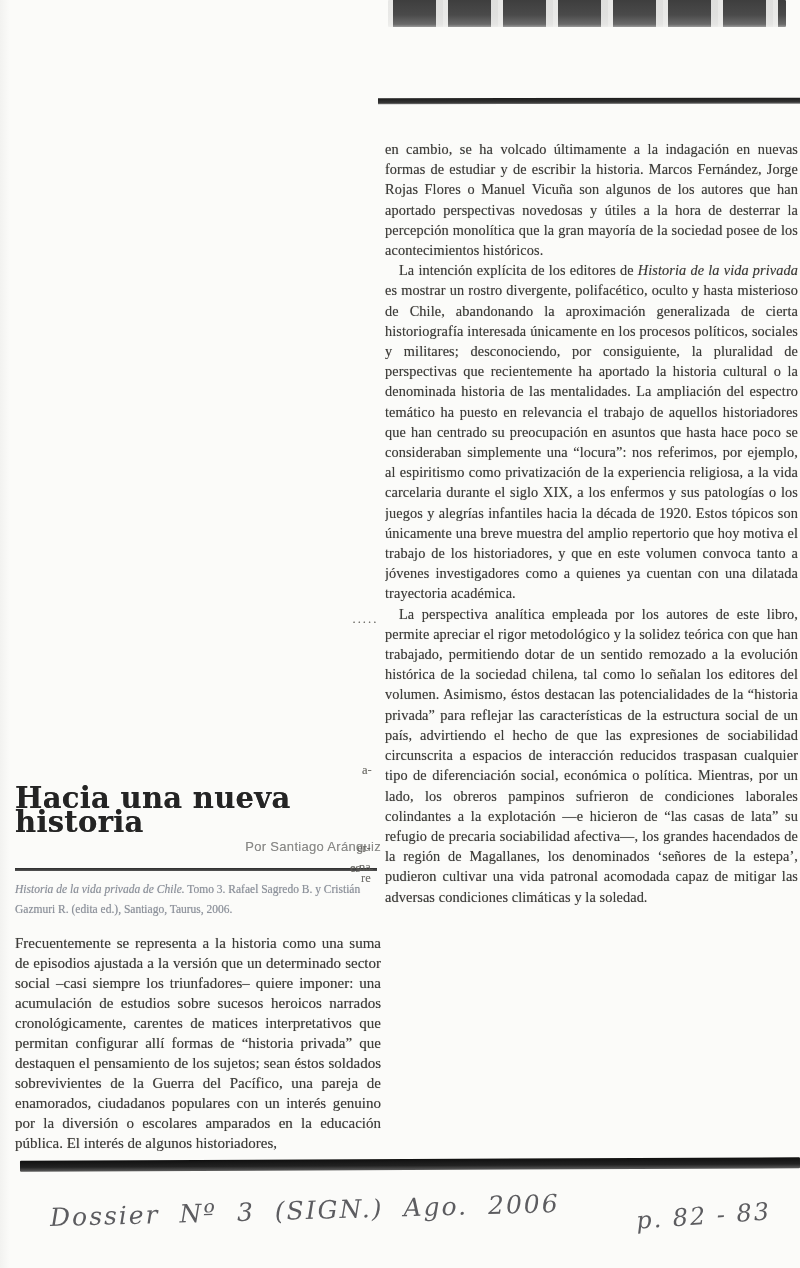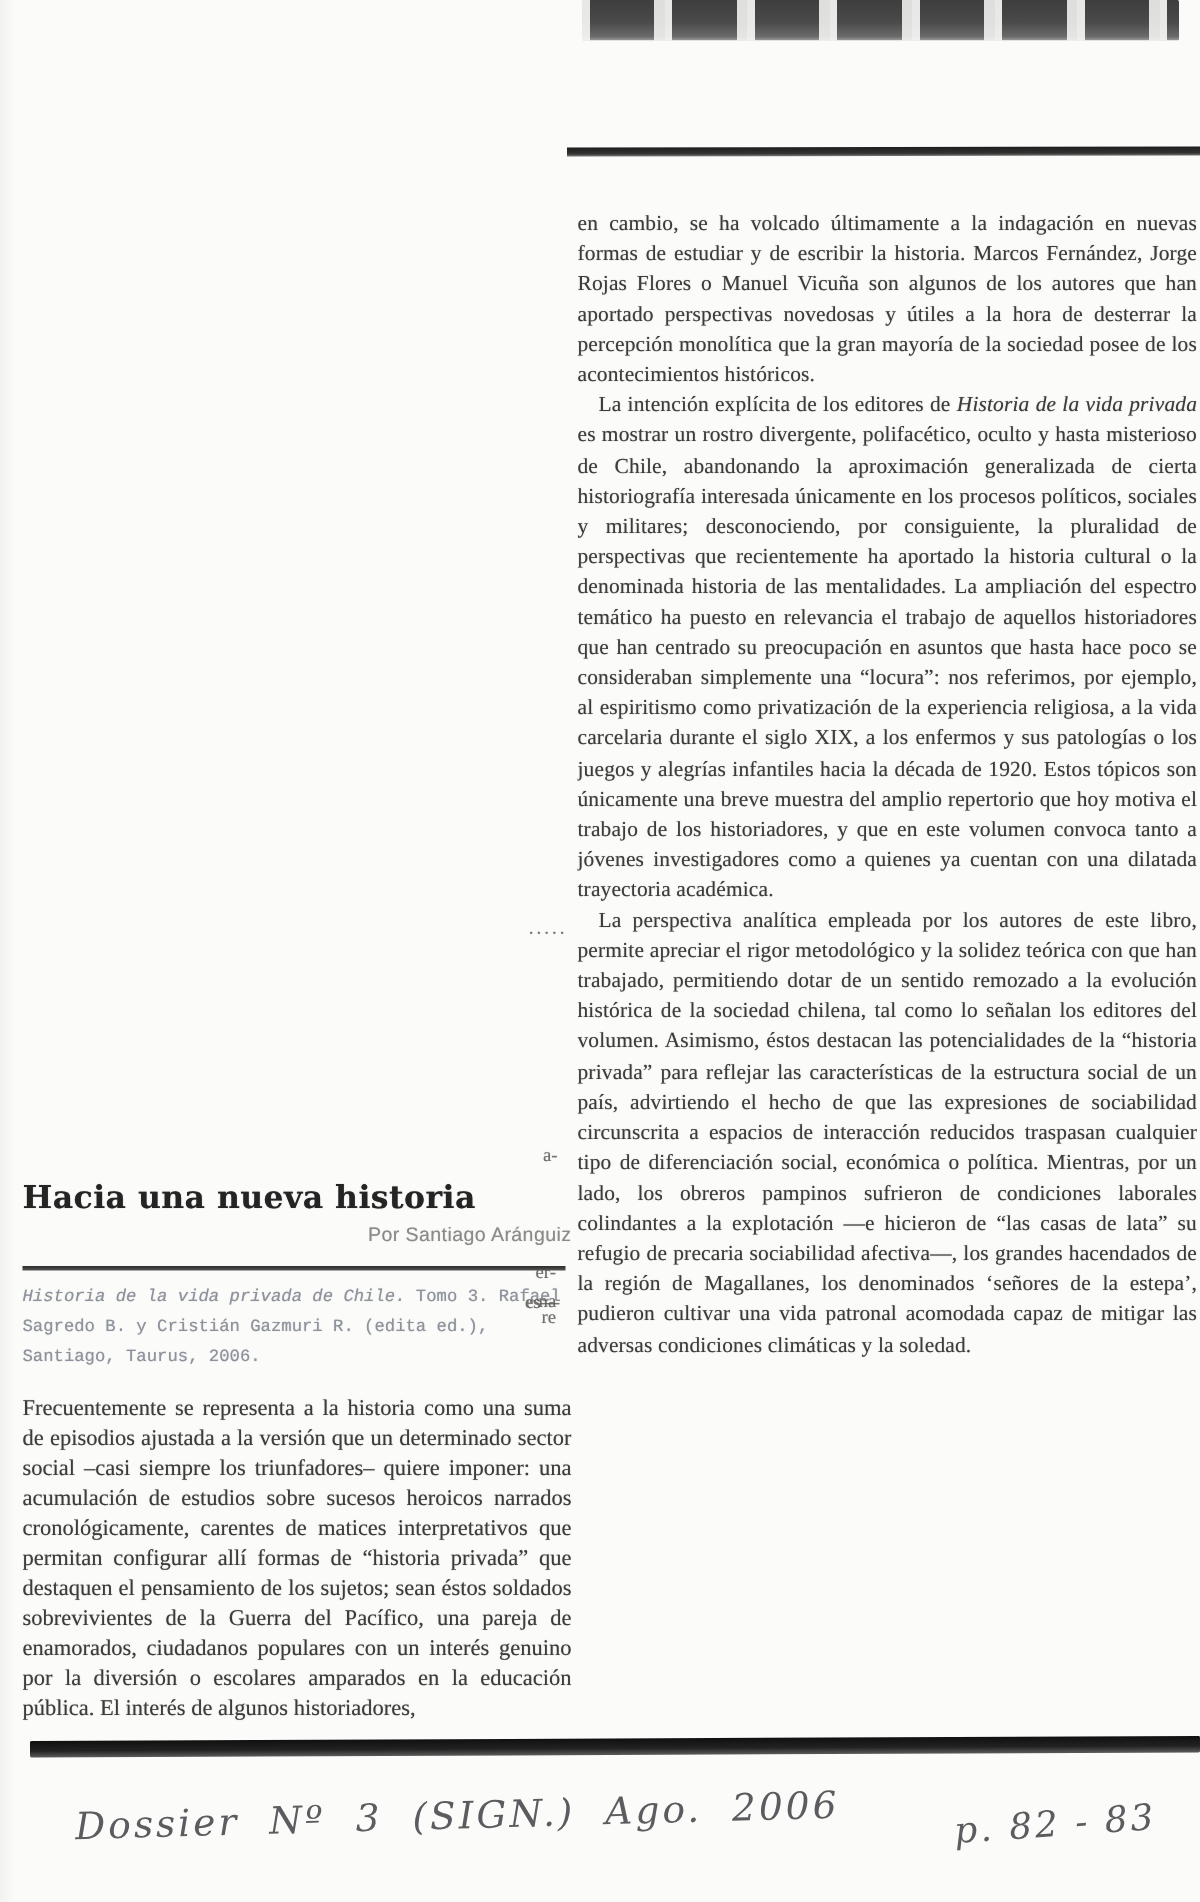--- a/index.html
+++ b/index.html
@@ -50,40 +50,40 @@
   .right-col p.indent{text-indent:14px;}
 
   
   .left-article{
     position:absolute;left:15px;top:786px;width:366px;
   }
   .article-title{
     margin:0;
     font-family:"DejaVu Serif", serif;
     font-weight:bold;
-    font-size:21px;line-height:24px;
+    font-size:29px;line-height:24px;
     letter-spacing:.3px;
     color:#242424;
     text-shadow:0 0 .6px rgba(40,40,40,.6);
   }
   .byline{
     margin-top:5px;
     font-family:Liberation Sans, sans-serif;
     font-size:13px;color:#8a8a88;
     letter-spacing:.3px;
     text-shadow:0 0 .6px rgba(140,140,138,.6);
     text-align:right;
   }
   .title-rule{
     margin-top:14px;height:3px;width:362px;
     background:linear-gradient(180deg,#2c2c2c,#555);
   }
   .citation{
     margin-top:8px;width:362px;
-    font-family:Liberation Mono, monospace;
+    font-family:Liberation Serif, serif;
     font-size:11.5px;line-height:20px;
     color:#8d929b;
     text-shadow:0 0 .7px rgba(140,145,155,.65);
   }
   .citation .cit-title{font-style:italic;}
   .intro{
     margin-top:14px;width:366px;height:242px;overflow:hidden;
     font-size:15px;line-height:20px;
     color:#3d3c39;
     text-align:justify;

